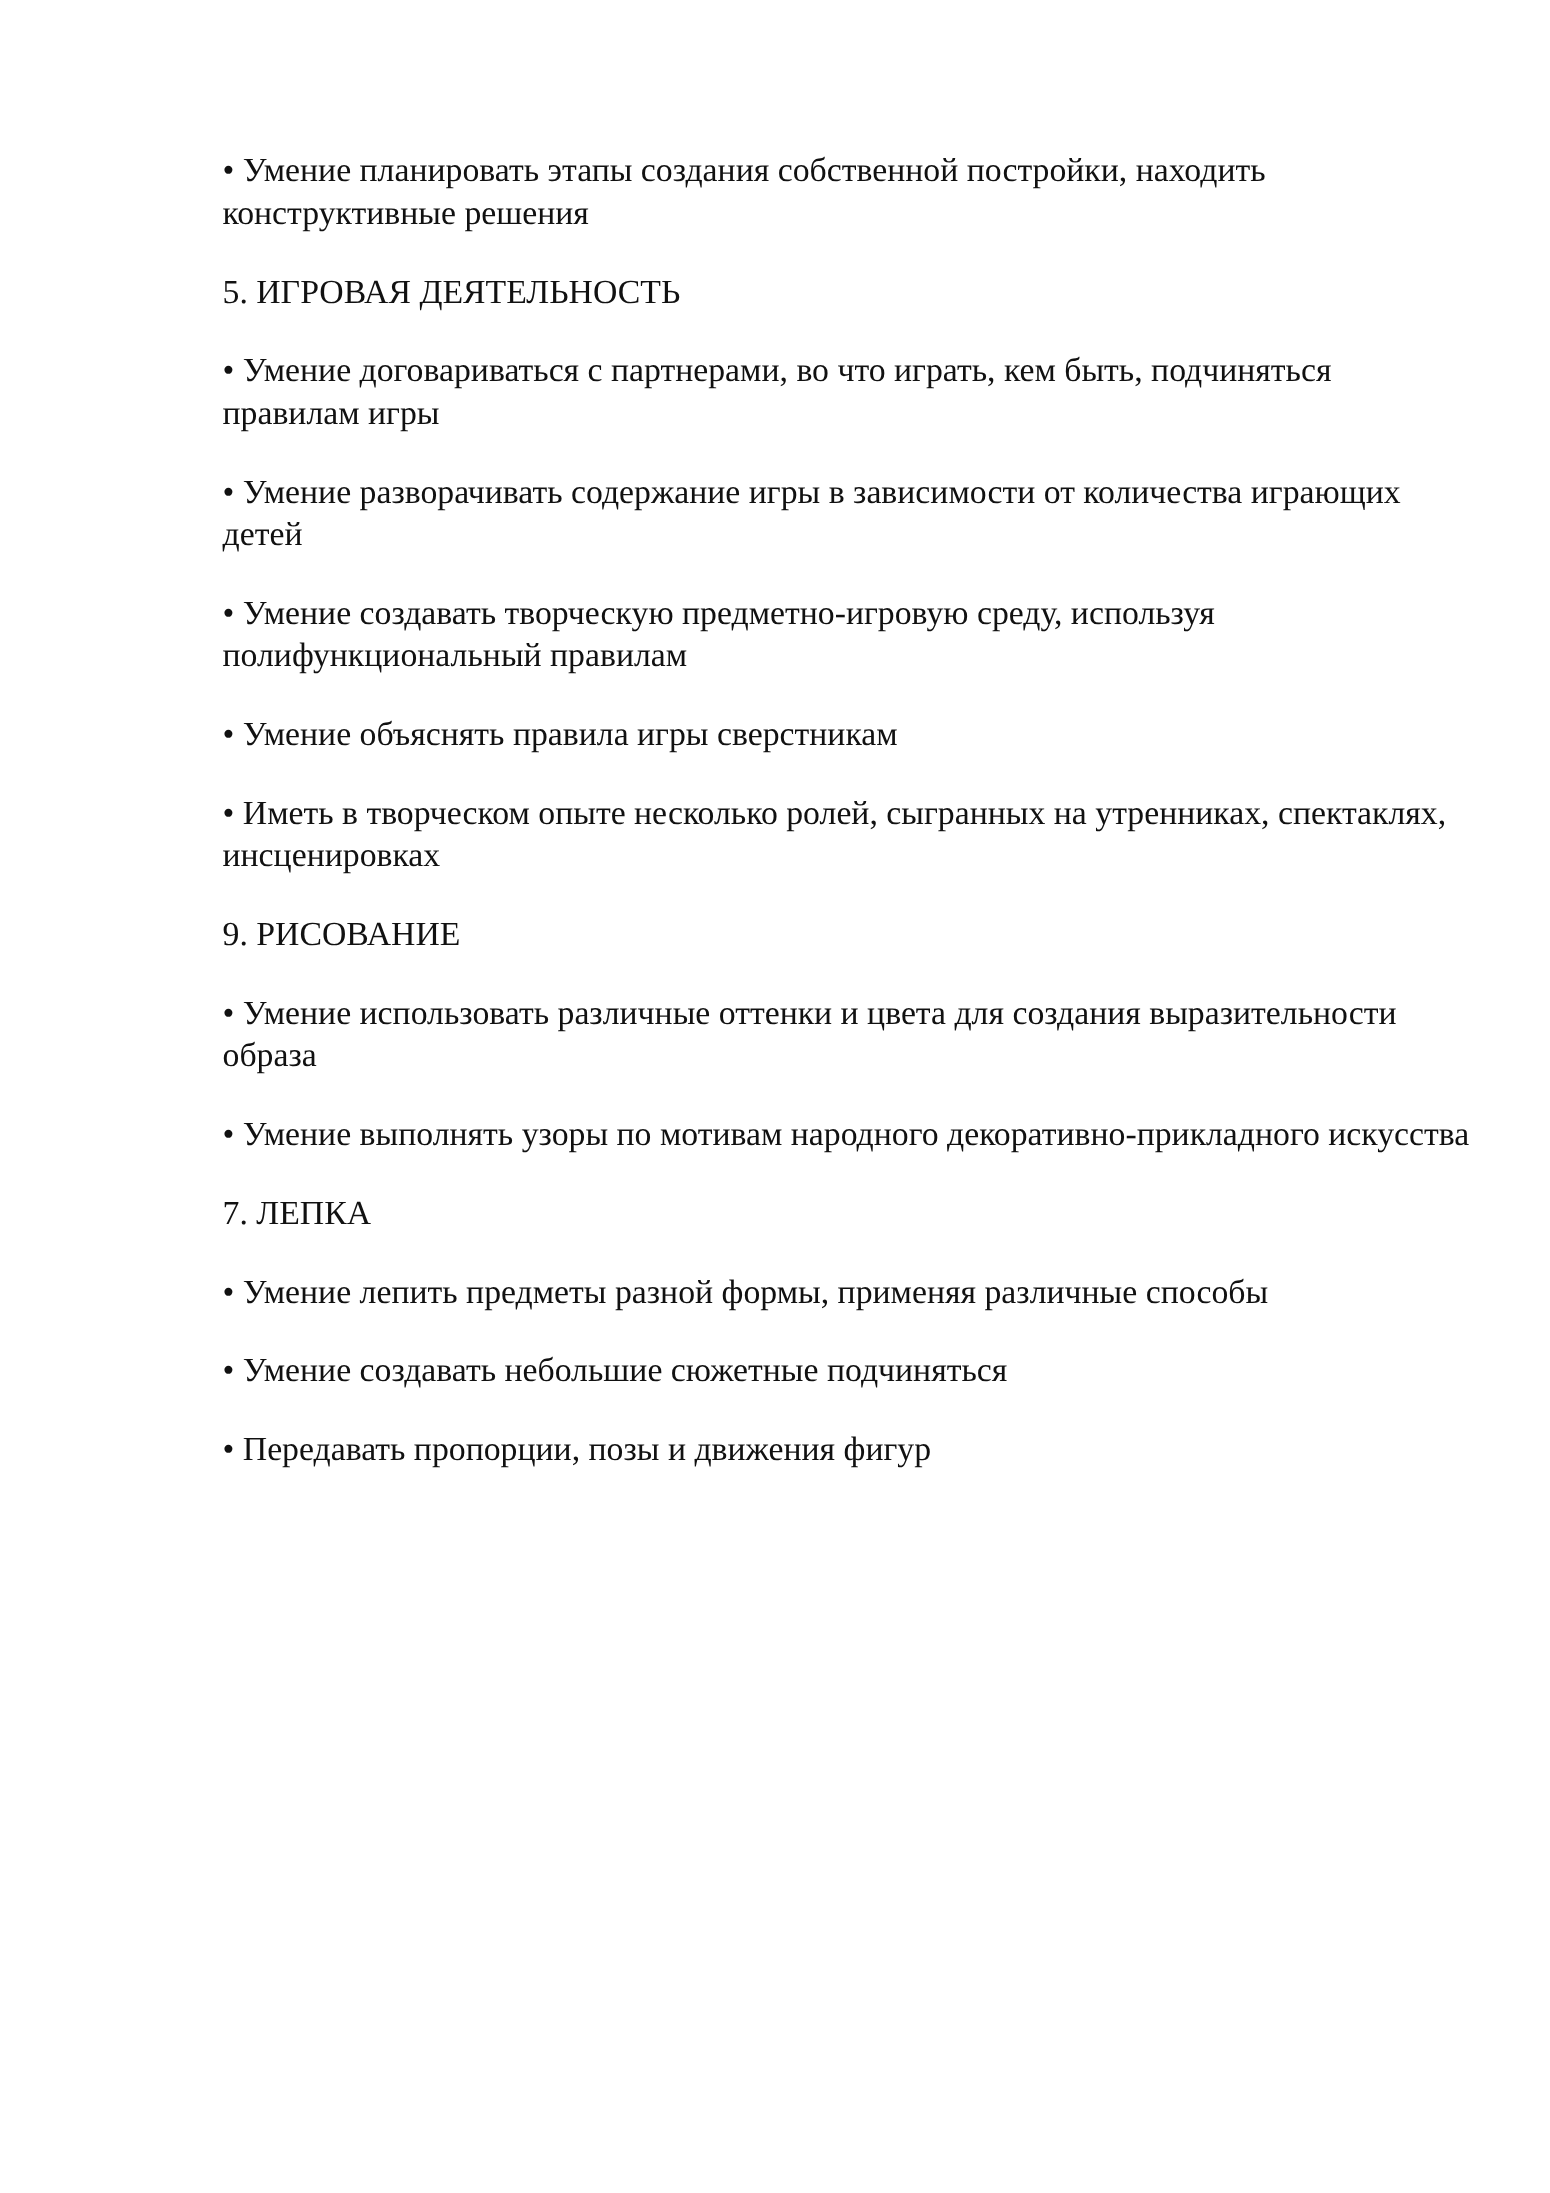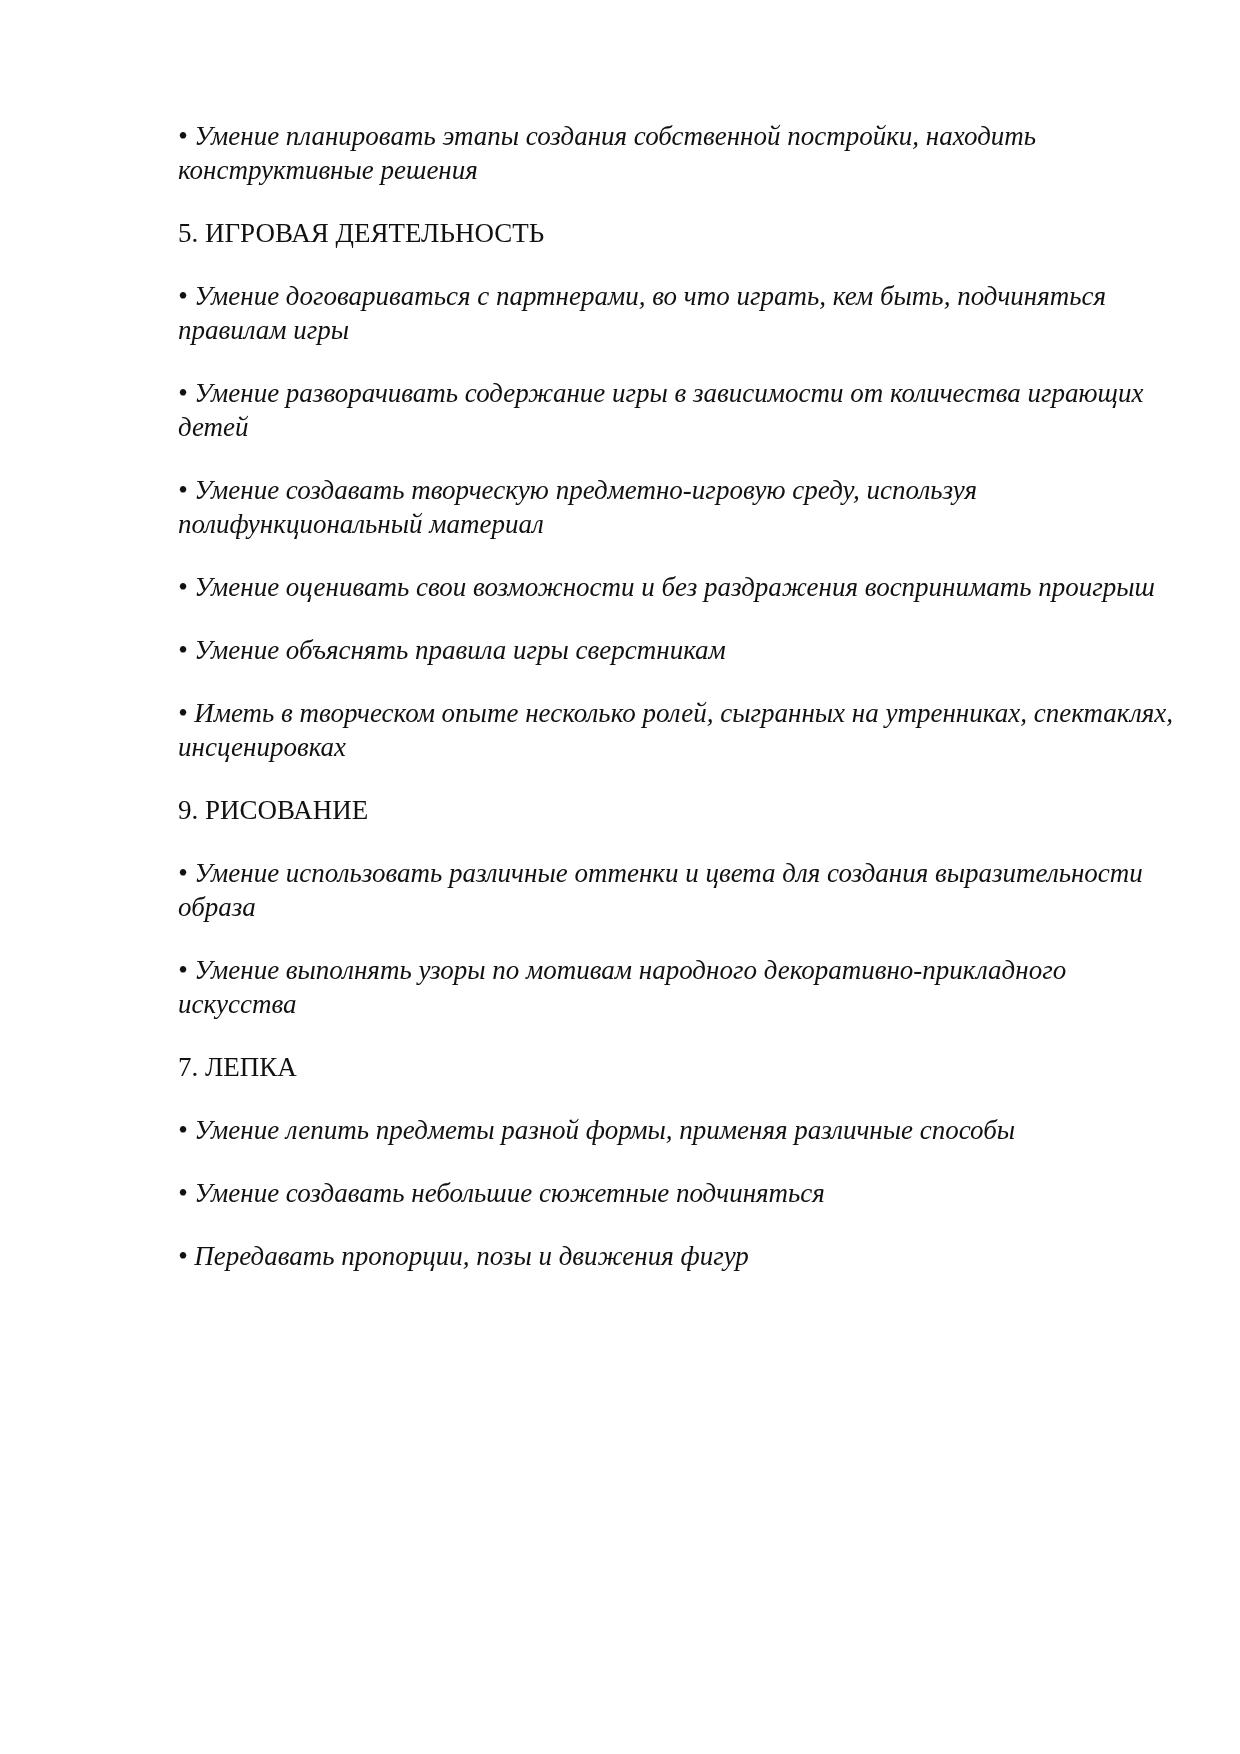--- a/index.html
+++ b/index.html
@@ -2,33 +2,32 @@
 <html><head>
 <meta charset="utf-8">
 <style>
   html, body { margin:0; padding:0; background:#ffffff; }
   body { width:1240px; height:1754px; position:relative; overflow:hidden; }
   .page {
     position:absolute; left:178px; top:119px; width:1000px;
     font-family:"Liberation Serif", "DejaVu Serif", serif;
     font-size:27px; line-height:34px; color:#111111;
   }
-  .para { margin:0 0 29px 0;font-style:italic; }
+  .para { margin:0 0 29px 0; }
   .heading { margin:0 0 29px 0; }
 </style>
 </head>
 <body>
 
 <div class="page">
   <p class="para">• Умение планировать этапы создания собственной постройки, находить конструктивные решения</p>
   <p class="heading">5. ИГРОВАЯ ДЕЯТЕЛЬНОСТЬ</p>
   <p class="para">• Умение договариваться с партнерами, во что играть, кем быть, подчиняться правилам игры</p>
   <p class="para">• Умение разворачивать содержание игры в зависимости от количества играющих детей</p>
-  <p class="para">• Умение создавать творческую предметно-игровую среду, используя полифункциональный материал</p>
-  <p class="para">• Умение оценивать свои возможности и без раздражения воспринимать проигрыш</p>
+  <p class="para">• Умение создавать творческую предметно-игровую среду, используя полифункциональный правилам</p>
   <p class="para">• Умение объяснять правила игры сверстникам</p>
   <p class="para">• Иметь в творческом опыте несколько ролей, сыгранных на утренниках, спектаклях, инсценировках</p>
   <p class="heading">9. РИСОВАНИЕ</p>
   <p class="para">• Умение использовать различные оттенки и цвета для создания выразительности образа</p>
   <p class="para">• Умение выполнять узоры по мотивам народного декоративно-прикладного искусства</p>
   <p class="heading">7. ЛЕПКА</p>
   <p class="para">• Умение лепить предметы разной формы, применяя различные способы</p>
   <p class="para">• Умение создавать небольшие сюжетные подчиняться</p>
   <p class="para">• Передавать пропорции, позы и движения фигур</p>
 </div>

